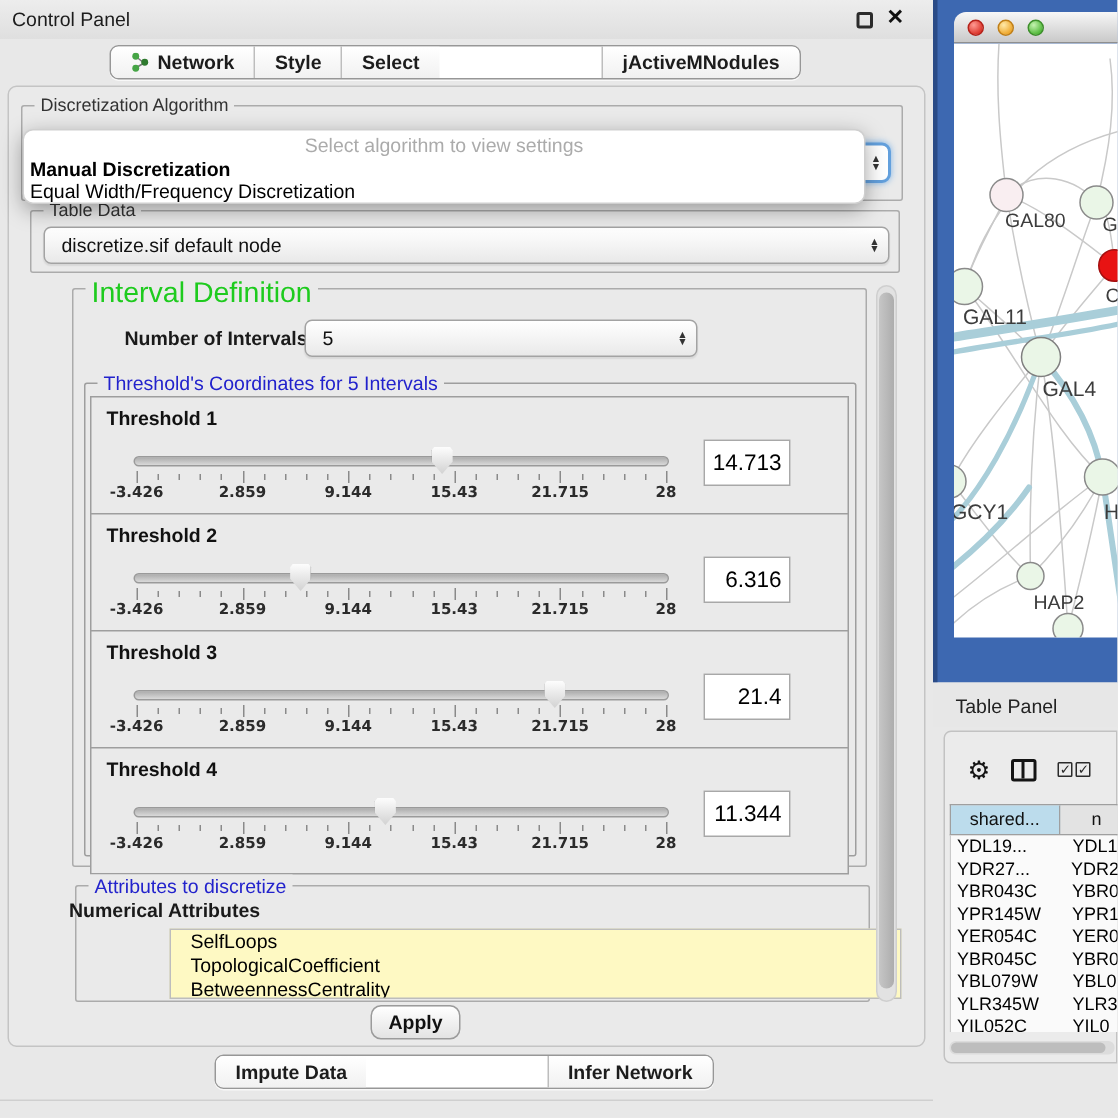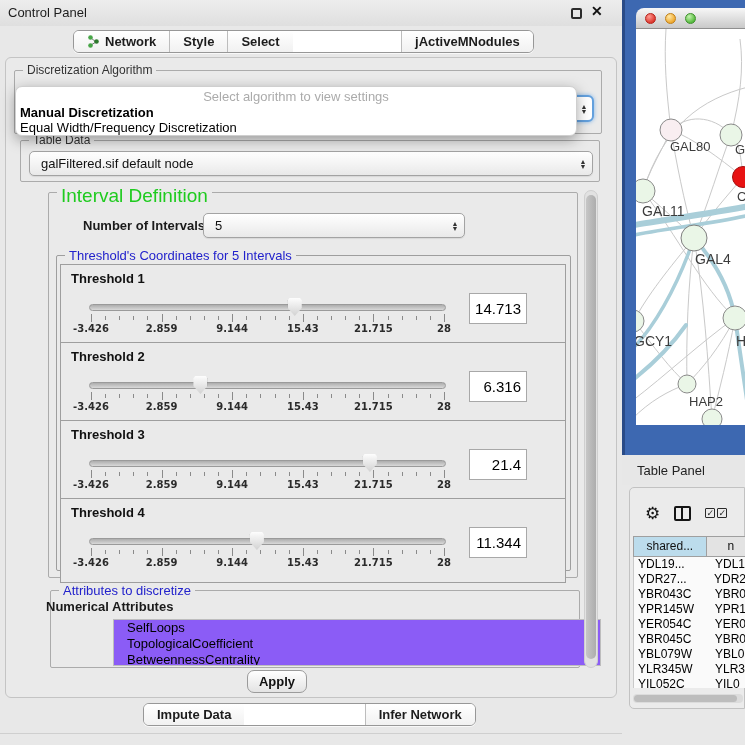--- a/index.html
+++ b/index.html
@@ -44,21 +44,21 @@
   .thr-track { position:absolute; left:28px; top:39px; width:357px; height:7px; border-radius:4px; border:1px solid #9a9a9a; background:linear-gradient(#adadad,#d9d9d9); }
   .thr-thumb { position:absolute; top:33px; width:14px; height:18px; background:linear-gradient(#fdfdfd,#d2d2d2); clip-path:polygon(12% 0,88% 0,100% 12%,100% 55%,50% 100%,0 55%,0 12%); filter:drop-shadow(0 0 1px #777); }
   .ticks { position:absolute; left:30px; top:49px; width:353px; height:9px; }
   .tick { position:absolute; top:2px; width:1px; height:4px; background:#8a8a8a; }
   .tick.major { top:0; height:8px; }
   .scale { position:absolute; left:30px; top:58px; width:353px; height:12px; }
   .scale span { position:absolute; transform:translateX(-50%); font-size:10px; font-weight:bold; color:#2b2b2b; font-family:"DejaVu Sans", sans-serif;text-align:right; }
   .thr-value { position:absolute; left:408px; top:28px; width:58px; height:31px; background:#fff; border:1px solid #a8a8a8; font-size:15px; color:#000; text-align:right; padding:6px 5px 0 0; }
 
   
-  #attr-list { position:absolute; left:62px; top:28px; width:488px; height:47px; background:#8b5cf6; border:1px solid #bdbdbd; overflow:hidden; }
+  #attr-list { position:absolute; left:62px; top:28px; width:488px; height:47px; background:#fef9c3; border:1px solid #bdbdbd; overflow:hidden; }
   #attr-list .item { font-size:13px; color:#000; height:16px; line-height:16px; padding-left:13px; white-space:nowrap; }
   #attr-scroll { position:absolute; right:3px; top:3px; width:10px; height:40px; background:#b9b9b9; border-radius:5px; }
 
   .push-btn { position:absolute; background:linear-gradient(#ffffff,#e3e3e3); border:1px solid #9b9b9b; border-radius:7px; font-size:13px; font-weight:bold; color:#111; text-align:center; }
 
   
   #pane-vscroll { left:584px; top:190px; width:14px; height:478px; background:#e2e2e2; border:1px solid #cfcfcf; border-radius:7px; }
   #pane-vscroll .thumb { position:absolute; left:1px; top:4px; width:10px; height:464px; background:linear-gradient(90deg,#c6c6c6,#adadad); border-radius:5px; }
 
   
@@ -137,21 +137,21 @@
 
 <div id="algo-popup" class="abs">
   <div class="placeholder">Select algorithm to view settings</div>
   <div class="opt hl">Manual Discretization</div>
   <div class="opt">Equal Width/Frequency Discretization</div>
 </div>
 
 <div class="groupbox" style="left:20px; top:140px; width:580px; height:42px;">
   <span class="grouplabel">Table Data</span>
   <div class="combo" style="left:8px; top:10px; width:564px; height:25px;">
-    <span class="val">galFiltered.sif default node</span>
+    <span class="val">discretize.sif default node</span>
     <span class="arrows">▲<br>▼</span>
   </div>
 </div>
 
 <div class="groupbox" style="left:48px; top:192px; width:530px; height:386px;">
   <span class="grouplabel green">Interval Definition</span>
   <span class="abs" style="left:34px; top:25px; font-size:13px; font-weight:bold;">Number of Intervals</span>
   <div class="combo" style="left:154px; top:20px; width:262px; height:25px;">
     <span class="val">5</span>
     <span class="arrows">▲<br>▼</span>

